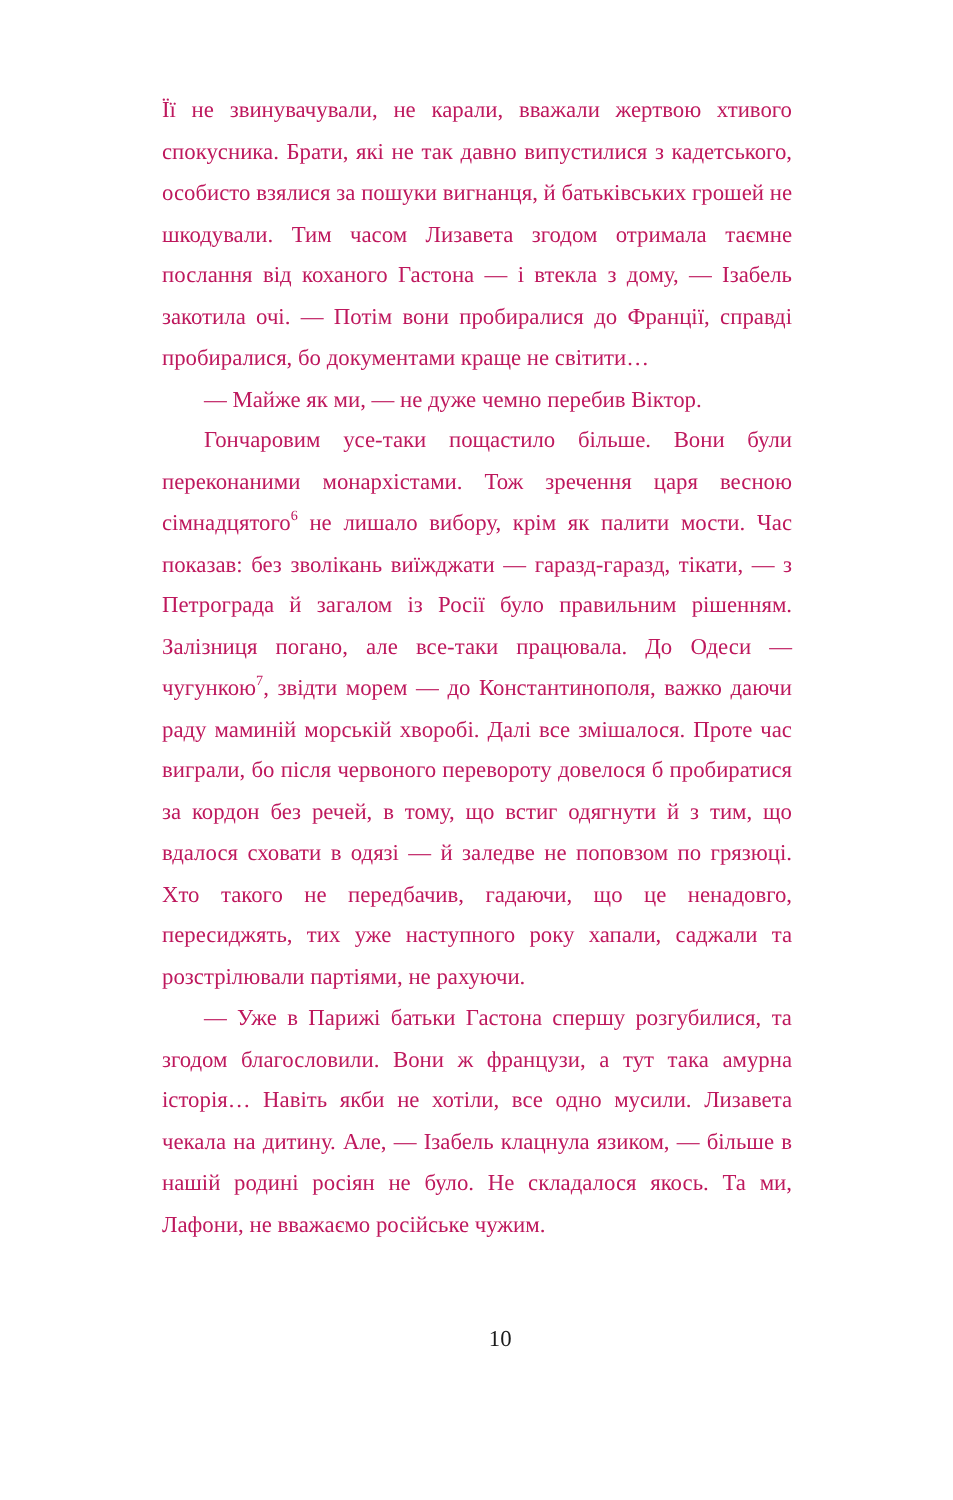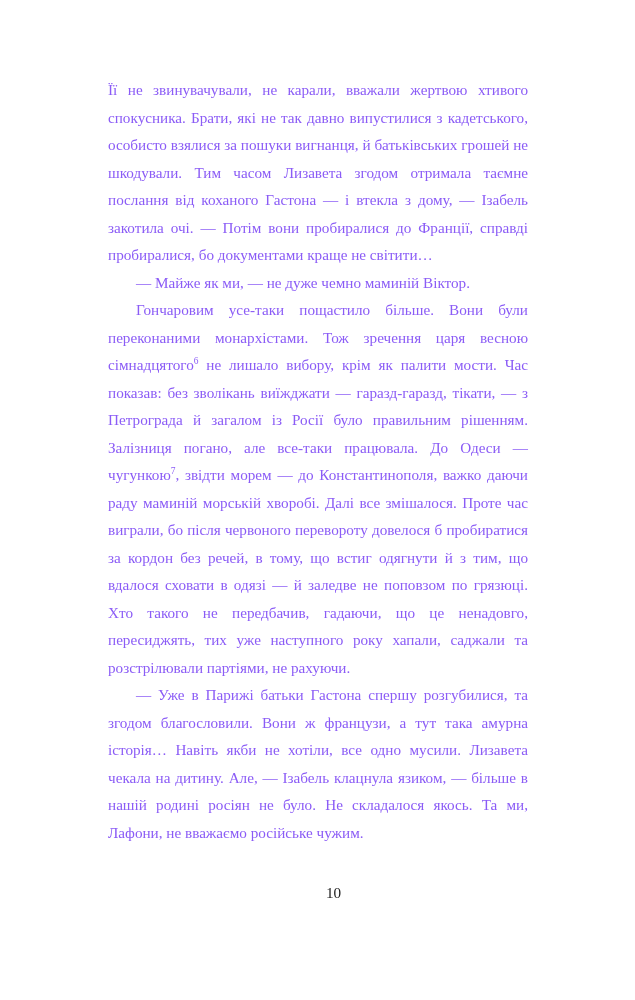--- a/index.html
+++ b/index.html
@@ -16,28 +16,28 @@
   }
   .page {
     position: relative;
     width: 635px;
     height: 1000px;
     box-sizing: border-box;
   }
   .text-block {
     position: absolute;
     left: 108px;
-    top: 76px;
+    top: 60px;
     width: 420px;
     font-size: 15.2px;
     line-height: 27.5px;
     text-align: justify;
     text-justify: inter-word;
     hyphens: manual;
-    color: #8b5cf6;
+    color: #be185d;
   }
   .para {
     margin: 0;
     text-indent: 28px;
   }
   .para.first {
     text-indent: 0;
   }
   sup {
     font-size: 0.62em;
@@ -57,21 +57,21 @@
 </style>
 </head>
 <body>
 
 <div class="page">
 
   <div class="text-block">
 
     <p class="para first">Її не звинувачували, не карали, вважали жертвою хтивого спокусника. Брати, які не так давно випустилися з кадетського, особисто взялися за пошуки вигнанця, й батьківських грошей не шкодували. Тим часом Лизавета згодом отримала таємне послання від коханого Гастона — і втекла з дому, — Ізабель закотила очі. — Потім вони пробиралися до Франції, справді пробиралися, бо документами краще не світити…</p>
 
-    <p class="para">— Майже як ми, — не дуже чемно маминій Віктор.</p>
+    <p class="para">— Майже як ми, — не дуже чемно перебив Віктор.</p>
 
     <p class="para"><span>Гончаровим усе-таки пощастило більше. Вони були переконаними монархістами. Тож зречення царя весною сімнадцятого</span><sup>6</sup><span> не лишало вибору, крім як палити мости. Час показав: без зволікань виїжджати — гаразд-гаразд, тікати, — з Петрограда й загалом із Росії було правильним рішенням. Залізниця погано, але все-таки працювала. До Одеси — чугункою</span><sup>7</sup><span>, звідти морем — до Константинополя, важко даючи раду маминій морській хворобі. Далі все змішалося. Проте час виграли, бо після червоного перевороту довелося б пробиратися за кордон без речей, в тому, що встиг одягнути й з тим, що вдалося сховати в одязі — й заледве не поповзом по грязюці. Хто такого не передбачив, гадаючи, що це ненадовго, пересиджять, тих уже наступного року хапали, саджали та розстрілювали партіями, не рахуючи.</span></p>
 
     <p class="para">— Уже в Парижі батьки Гастона спершу розгубилися, та згодом благословили. Вони ж французи, а тут така амурна історія… Навіть якби не хотіли, все одно мусили. Лизавета чекала на дитину. Але, — Ізабель клацнула язиком, — більше в нашій родині росіян не було. Не складалося якось. Та ми, Лафони, не вважаємо російське чужим.</p>
 
   </div>
 
   <div class="folio">10</div>
 
 </div>

